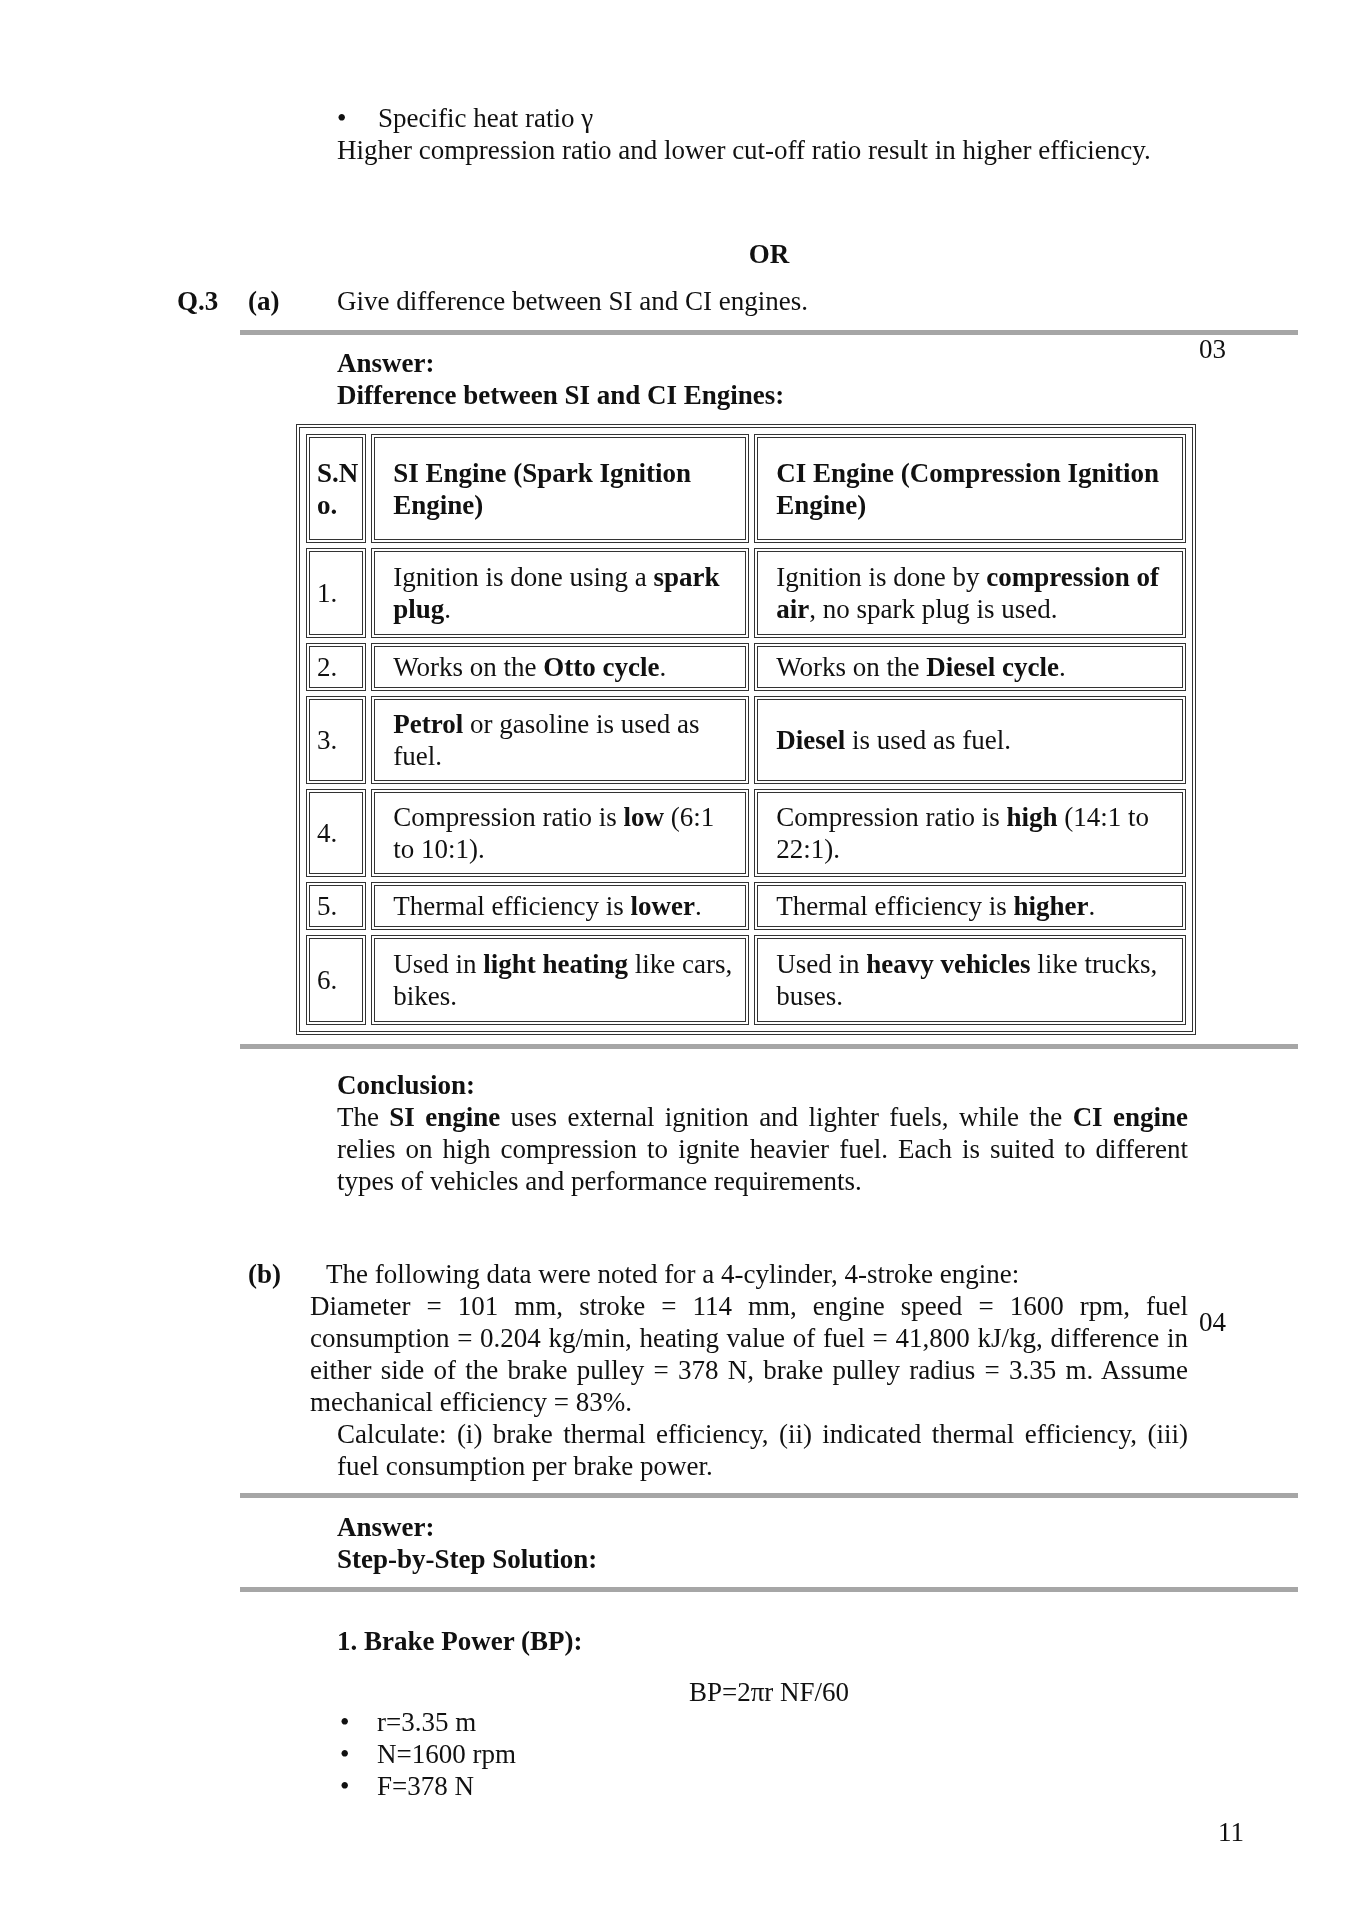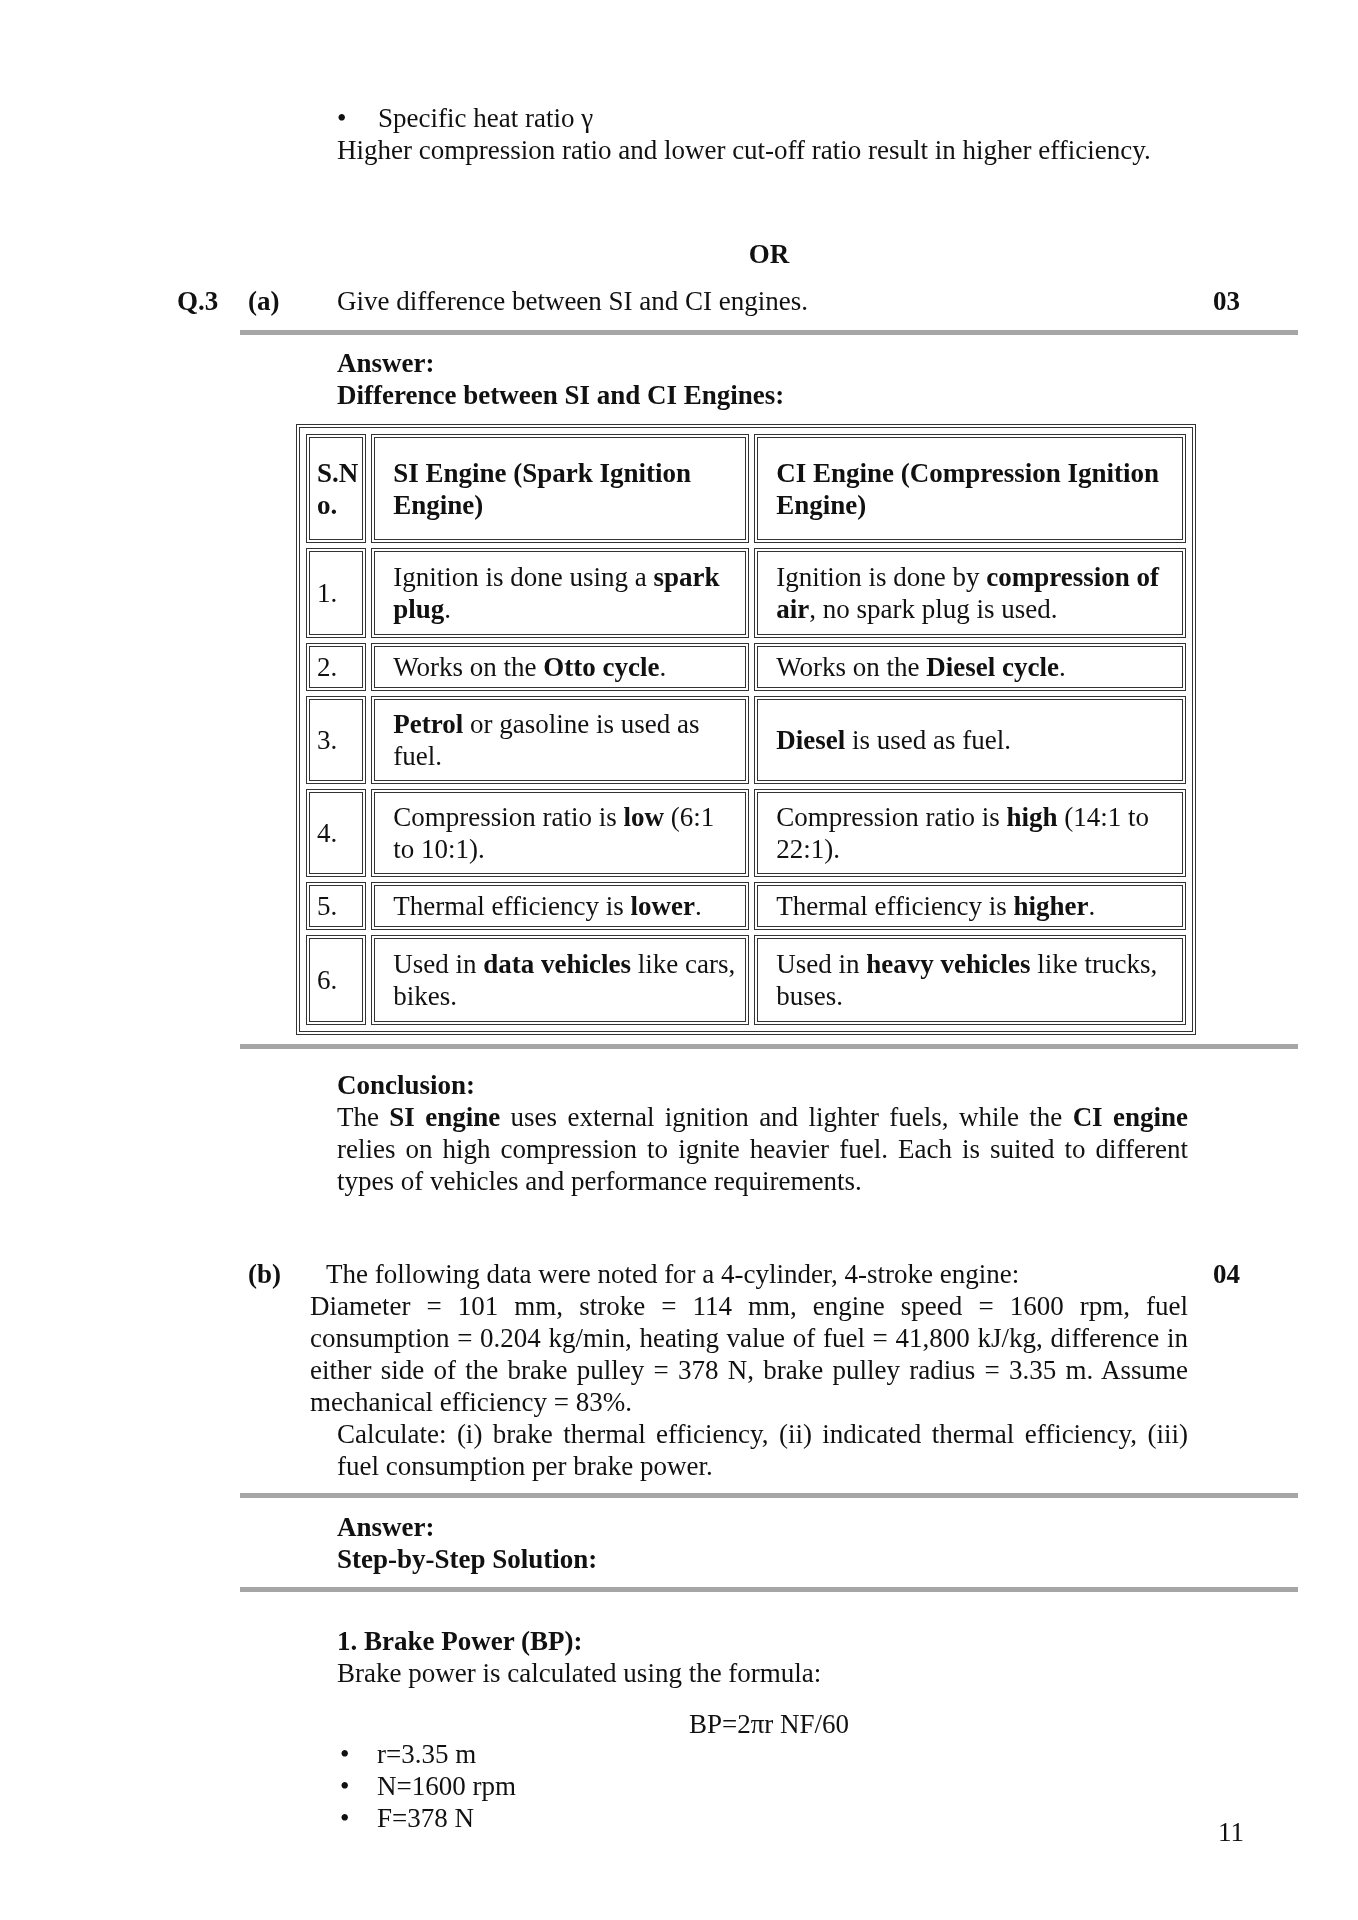--- a/index.html
+++ b/index.html
@@ -25,21 +25,21 @@
   .or-divider {
     margin:72px 0 0 240px; width:1058px;
     text-align:center; font-weight:bold;
   }
 
   .q-row { position:relative; height:32px; margin-top:15px;padding-left:47px; }
   .q-row .qno   { position:absolute; left:177px; font-weight:bold; }
   .q-row .qpart { position:absolute; left:248px; font-weight:bold; }
   .q-row .qtext { position:absolute; left:337px; }
   .q-row .qtext-b { position:absolute; left:326px; }
-  .q-row .qmarks{ position:absolute; right:118px; font-weight:bold; }
+  .q-row .qmarks{ position:absolute; right:132px; font-weight:normal;margin-top:48px; }
 
   .hrule { margin-left:240px; width:1058px; height:5px; background:var(--rule-color); }
   .hrule.r1 { margin-top:13px; }
   .hrule.r2 { margin-top:9px; }
   .hrule.r3 { margin-top:11px; }
   .hrule.r4 { margin-top:12px; }
 
   .answer-block-a { margin:12px 0 0 337px; font-weight:bold; }
 
   .tbl-wrap {
@@ -150,21 +150,21 @@
             <td class="txt-col">Compression ratio is <b>low</b> (6:1 to 10:1).</td>
             <td class="txt-col">Compression ratio is <b>high</b> (14:1 to 22:1).</td>
           </tr>
           <tr>
             <td class="sno-col">5.</td>
             <td class="txt-col">Thermal efficiency is <b>lower</b>.</td>
             <td class="txt-col">Thermal efficiency is <b>higher</b>.</td>
           </tr>
           <tr>
             <td class="sno-col">6.</td>
-            <td class="txt-col">Used in <b>data vehicles</b> like cars, bikes.</td>
+            <td class="txt-col">Used in <b>light heating</b> like cars, bikes.</td>
             <td class="txt-col">Used in <b>heavy vehicles</b> like trucks, buses.</td>
           </tr>
         </tbody>
     </table>
   </div>
 
   <div class="hrule r2"></div>
 
   <div class="conclusion">
     <div class="label">Conclusion:</div>
@@ -183,21 +183,20 @@
 
   <div class="answer-block-b">
     <div>Answer:</div>
     <div>Step-by-Step Solution:</div>
   </div>
 
   <div class="hrule r4"></div>
 
   <div class="step-block">
     <div class="title">1. Brake Power (BP):</div>
-    <div>Brake power is calculated using the formula:</div>
   </div>
 
   <div class="formula">BP=2πr NF/60</div>
 
 
   <div class="var-list">
     <div class="item">
       <span class="dot">•</span>
       <span>r=3.35 m</span>
     </div>

